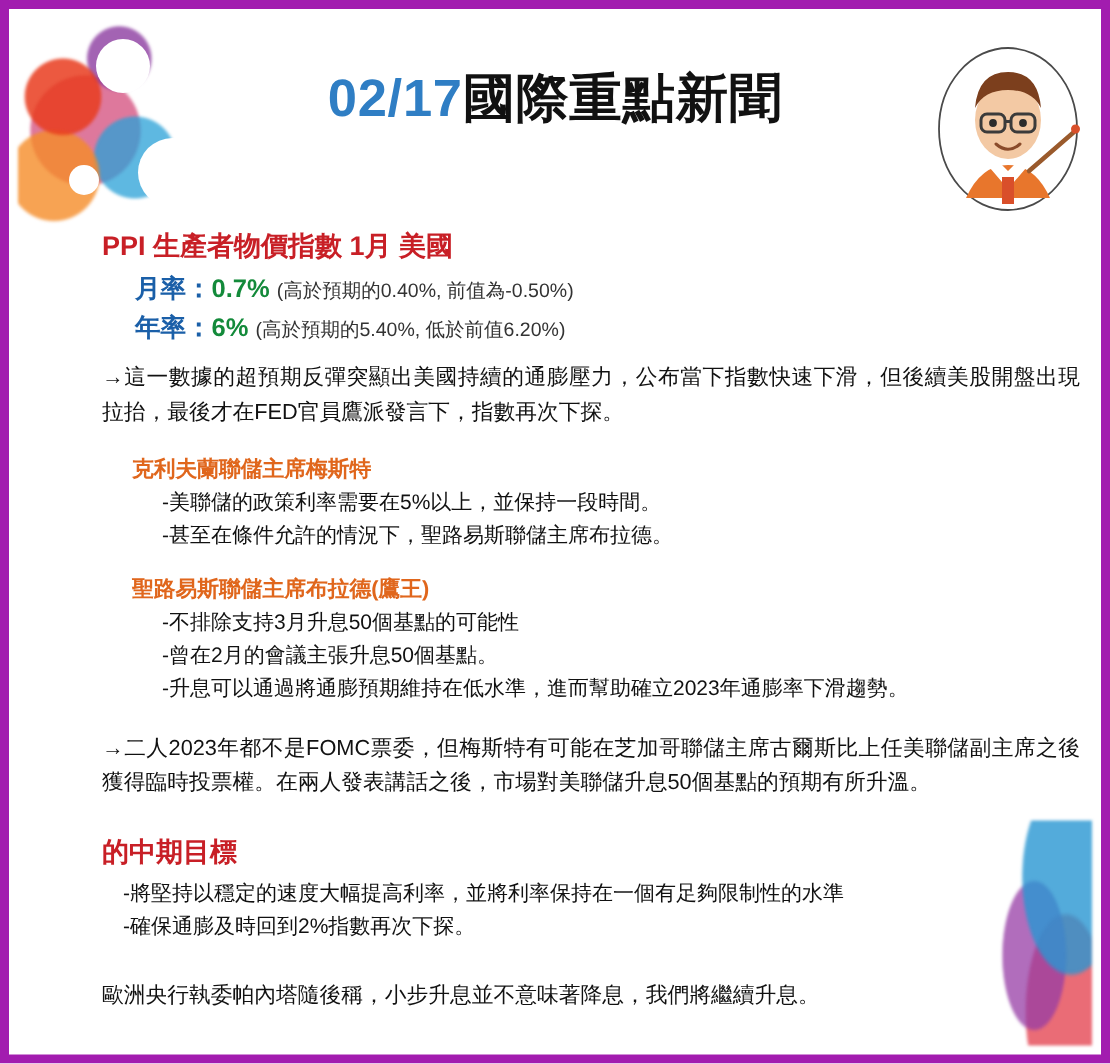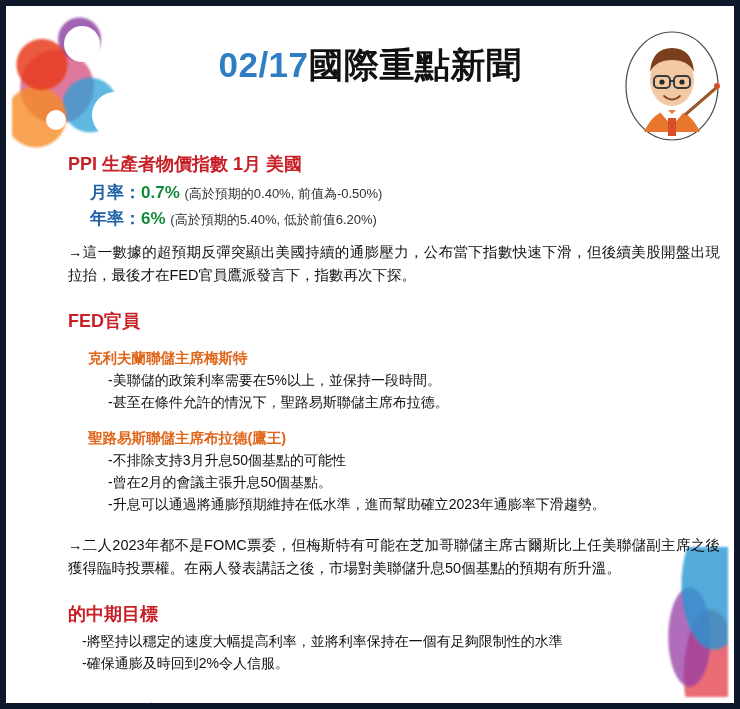--- a/index.html
+++ b/index.html
@@ -13,21 +13,21 @@
     font-family: "Liberation Sans", "DejaVu Sans", sans-serif;
     color: #1a1a1a;
     overflow: hidden;
   }
   .page {
     position: relative;
     width: 740px;
     height: 709px;
     background: #ffffff;
     box-sizing: border-box;
-    border: 6px solid #0f172a;
+    border: 6px solid #a21caf;
     overflow: hidden;
   }
 
   
   .blob {
     position: absolute;
     pointer-events: none;
   }
   .blob-tl {
     left: 6px;
@@ -208,35 +208,34 @@
       <span class="ppi-note">(高於預期的0.40%, 前值為-0.50%)</span>
     </div>
 
     <div class="ppi-line">
       <span>年率：</span><span class="val">6%</span>
       <span class="ppi-note">(高於預期的5.40%, 低於前值6.20%)</span>
     </div>
 
     <div class="para">→這一數據的超預期反彈突顯出美國持續的通膨壓力，公布當下指數快速下滑，但後續美股開盤出現拉抬，最後才在FED官員鷹派發言下，指數再次下探。</div>
 
-    <div class="sec-head gap">FED官員</div>
 
     <div class="sub-head">克利夫蘭聯儲主席梅斯特</div>
     <div class="bullet">-美聯儲的政策利率需要在5%以上，並保持一段時間。</div>
     <div class="bullet">-甚至在條件允許的情況下，聖路易斯聯儲主席布拉德。</div>
 
     <div class="sub-head">聖路易斯聯儲主席布拉德(鷹王)</div>
     <div class="bullet">-不排除支持3月升息50個基點的可能性</div>
     <div class="bullet">-曾在2月的會議主張升息50個基點。</div>
     <div class="bullet">-升息可以通過將通膨預期維持在低水準，進而幫助確立2023年通膨率下滑趨勢。</div>
 
     <div class="spacer-sm"></div>
     <div class="para">→二人2023年都不是FOMC票委，但梅斯特有可能在芝加哥聯儲主席古爾斯比上任美聯儲副主席之後獲得臨時投票權。在兩人發表講話之後，市場對美聯儲升息50個基點的預期有所升溫。</div>
 
     <div class="sec-head gap">的中期目標</div>
     <div class="euro-bullet">-將堅持以穩定的速度大幅提高利率，並將利率保持在一個有足夠限制性的水準</div>
-    <div class="euro-bullet">-確保通膨及時回到2%令人信服。</div>
+    <div class="euro-bullet">-確保通膨及時回到2%指數再次下探。</div>
 
     <div class="spacer-md"></div>
     <div class="plain">歐洲央行執委帕內塔隨後稱，小步升息並不意味著降息，我們將繼續升息。</div>
 
   </div>
 </div>
 
 </body></html>

